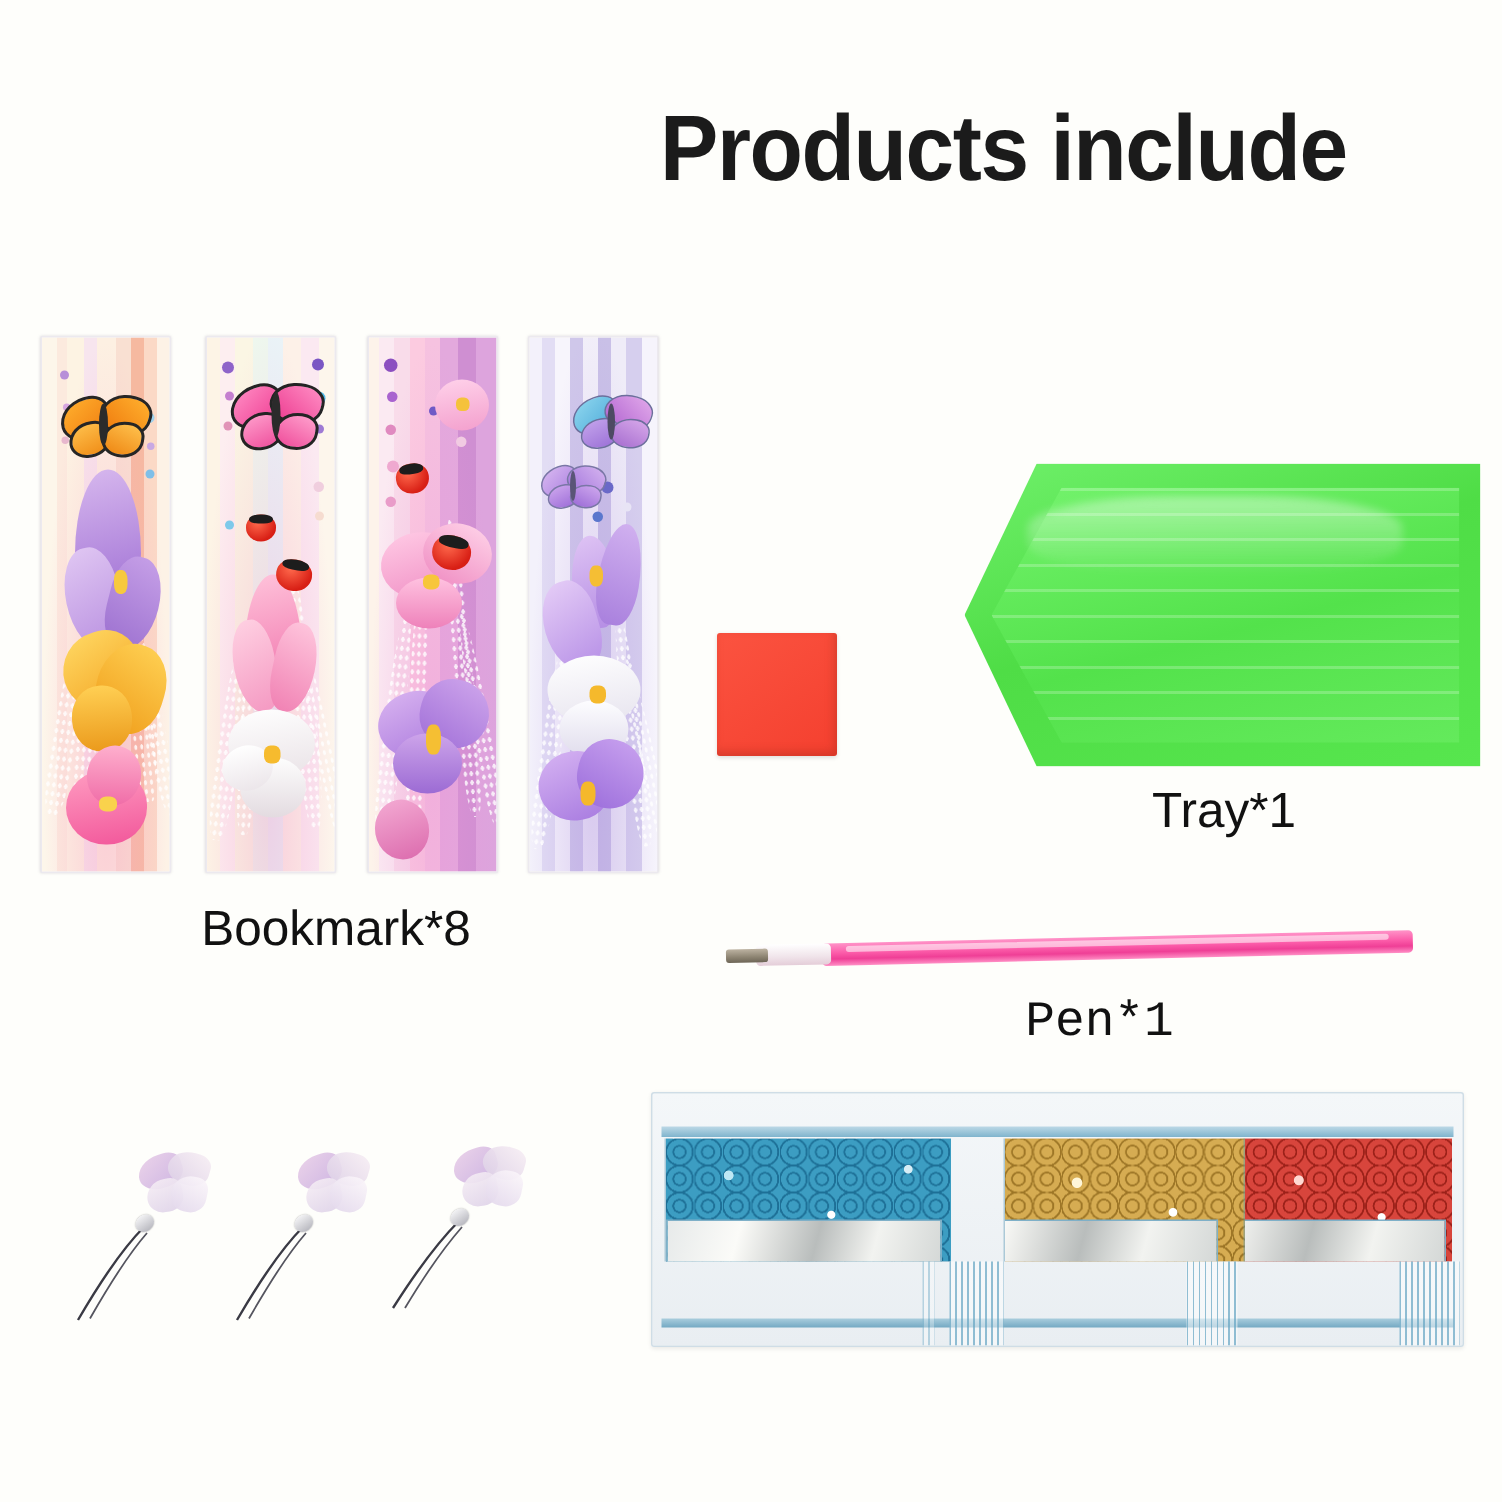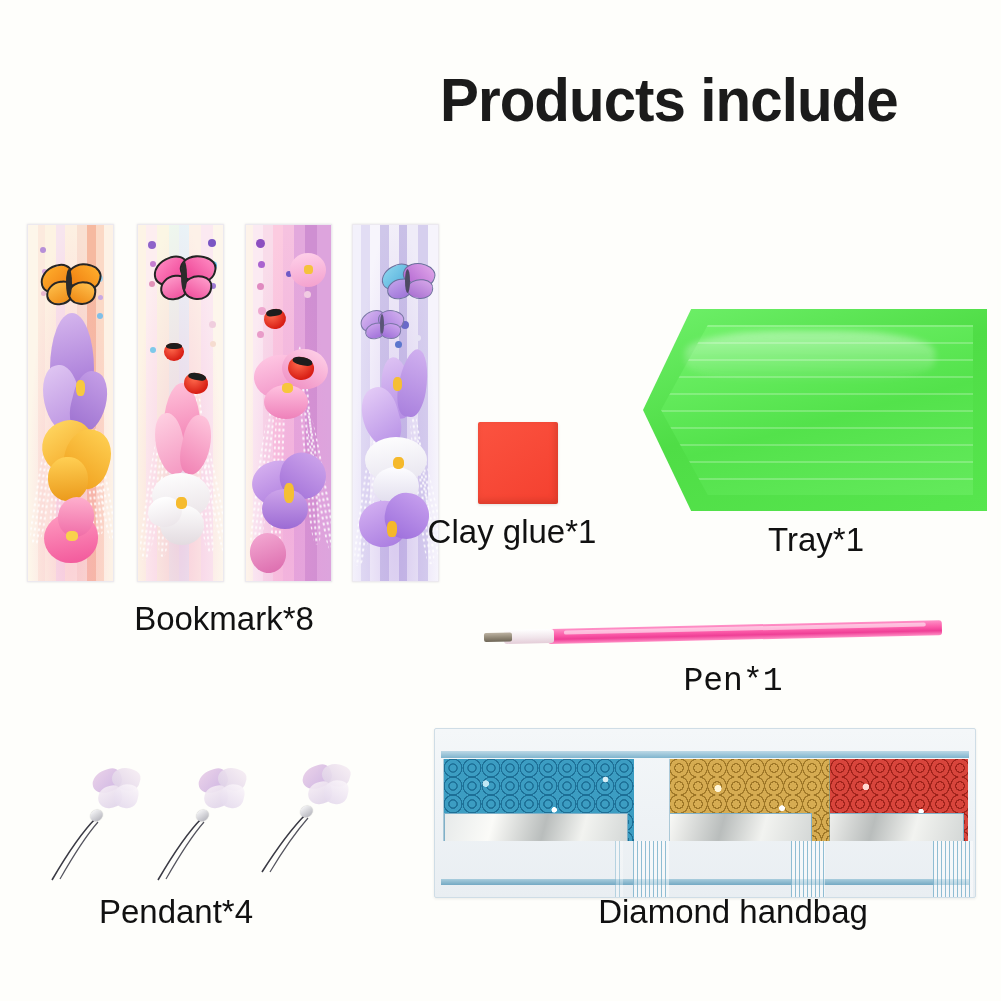--- a/index.html
+++ b/index.html
@@ -317,21 +317,20 @@
       <div class="wing dotted" style="left:19px;top:1px;width:24px;height:18px;background:linear-gradient(210deg,#d4b2ef,#a376dc);border:1px solid #7a77a6;transform:rotate(16deg);"></div>
       <div class="wing dotted" style="left:6px;top:14px;width:19px;height:14px;background:linear-gradient(160deg,#cfa8ee,#9b6bd7);border:1px solid #7a77a6;transform:rotate(-8deg);"></div>
       <div class="wing dotted" style="left:21px;top:14px;width:19px;height:14px;background:linear-gradient(200deg,#cfa8ee,#9a6ad6);border:1px solid #7a77a6;transform:rotate(8deg);"></div>
       <div class="body" style="left:21px;top:5px;width:4px;height:20px;background:#5a5577;"></div>
     </div>
   </div>
 
   <div class="caption" style="left:224px;top:600px;">Bookmark*8</div>
 
   <div class="glue"></div>
-  <div class="caption" style="left:512px;top:513px;">Clay glue*1</div>
 
   <div class="tray">
     <div class="outer"></div>
     <div class="inner"></div>
     <div class="sheen"></div>
   </div>
   <div class="caption" style="left:816px;top:521px;text-align:right;">Tray*1</div>
 
   <div class="pen">
     <div class="barrel"></div>
@@ -366,21 +365,20 @@
     <svg class="cord" viewBox="0 0 110 135">
       <path d="M10 128 C 24 106, 38 86, 54 70" stroke="#3a3a44" stroke-width="1.6" fill="none"></path>
       <path d="M18 128 C 30 108, 42 90, 56 74" stroke="#55555f" stroke-width="1.2" fill="none"></path>
     </svg>
     <div class="bead" style="position:absolute;left:48px;top:62px;transform:rotate(-35deg);"></div>
     <div class="pb-wing" style="left:50px;top:22px;width:30px;height:22px;background:linear-gradient(150deg,#e9cfe8,#c9aee0);opacity:.92;transform:rotate(-18deg);"></div>
     <div class="pb-wing" style="left:70px;top:20px;width:28px;height:22px;background:linear-gradient(210deg,#f7eef4,#ddd0e6);opacity:.92;transform:rotate(16deg);"></div>
     <div class="pb-wing" style="left:56px;top:38px;width:24px;height:22px;background:linear-gradient(160deg,#f6eef5,#ded2e8);opacity:.92;transform:rotate(-10deg);"></div>
     <div class="pb-wing" style="left:72px;top:36px;width:24px;height:24px;background:linear-gradient(200deg,#fbf6fa,#e3d8ec);opacity:.92;transform:rotate(12deg);"></div>
   </div>
-  <div class="caption" style="left:176px;top:893px;">Pendant*4</div>
 
   <div class="bag">
     <div class="ziptop"></div>
     <div class="zipbot"></div>
 
     <div class="cell" style="left:8px;width:190px;">
       <div class="gems" style="
         background-image:
           radial-gradient(circle at 22% 30%,#bfe7f4 0 3px,transparent 3.5px),
           radial-gradient(circle at 58% 62%,#ffffff 0 2.4px,transparent 3px),
@@ -413,15 +411,14 @@
           radial-gradient(circle at 66% 64%,#ffffff 0 2.4px,transparent 3px),
           repeating-radial-gradient(circle at 10px 9px,#d8453c 0 3.6px,#9c2119 3.8px 4.6px,rgba(0,0,0,0) 5px),
           linear-gradient(180deg,#cf3c33,#9d2a22);
         background-size:auto,auto,20px 18px,auto;"></div>
       <div class="foil" style="left:-66px;top:54px;width:198px;"></div>
     </div>
 
     <div class="rails" style="left:180px;width:8px;opacity:.5;"></div>
     <div class="rails" style="left:498px;width:40px;"></div>
   </div>
-  <div class="caption" style="left:733px;top:893px;">Diamond handbag</div>
 
 </div>
 
 </body></html>

